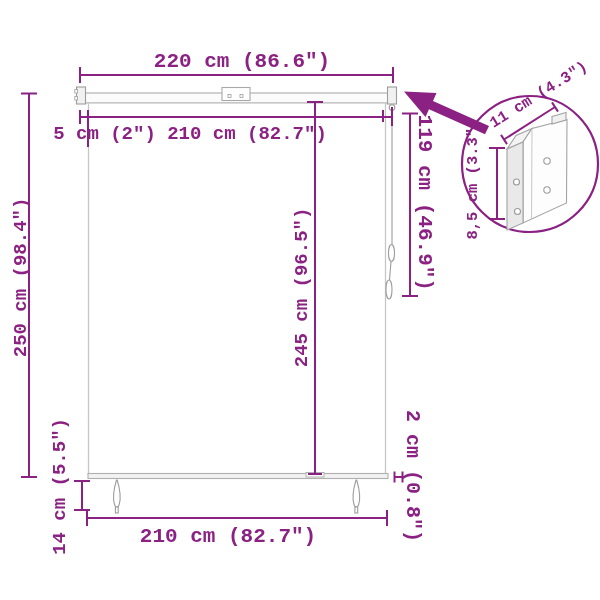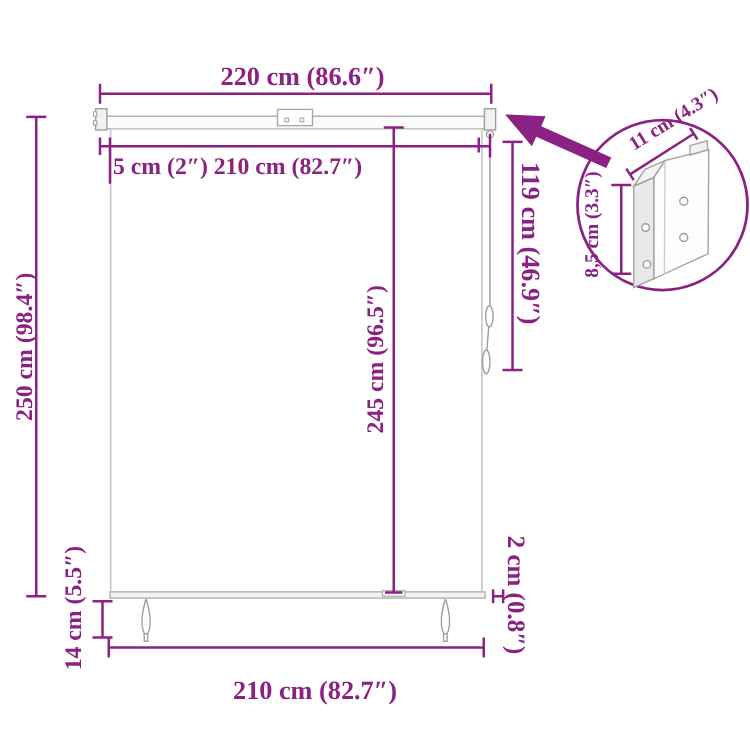--- a/index.html
+++ b/index.html
@@ -1,19 +1,19 @@
 <!DOCTYPE html>
 <html><head>
 <meta charset="utf-8">
 <style>
   html,body { margin:0; padding:0; background:#ffffff; }
   .stage {
     position:relative; width:600px; height:600px; overflow:hidden;
     background:#ffffff;
-    font-family:Liberation Serif, serif;
+    font-family:Liberation Mono, monospace;
   }
   .stage svg { position:absolute; left:0; top:0; }
   .dim-label {
     position:absolute;
     color:#8B2283;
     font-weight:700;
     text-align:center;
     white-space:nowrap;
     line-height:1.1;
   }
@@ -148,21 +148,21 @@
 
 
   <div class="dim-label fs-med rot-ccw" style="left:-59px; top:267px; width:160px;">250 cm (98.4″)</div>
 
   <div class="dim-label fs-med rot-ccw" style="left:222px; top:277px; width:160px;">245 cm (96.5″)</div>
 
   <div class="dim-label fs-big rot-cw" style="left:344px; top:183px; width:160px;">119 cm (46.9″)</div>
 
   <div class="dim-label fs-med rot-ccw" style="left:-20px; top:476px; width:160px;">14 cm (5.5″)</div>
 
-  <div class="dim-label fs-big" style="left:102px;  top:525px; width:300px;margin-top:16px;">210 cm (82.7″)</div>
+  <div class="dim-label fs-big" style="left:78px;  top:525px; width:300px;">210 cm (82.7″)</div>
 
   <div class="dim-label fs-med2 rot-cw" style="left:332px; top:465px; width:160px;">2 cm (0.8″)</div>
 
   <div class="dim-label fs-small rot-ccw" style="left:414px; top:171px; width:120px;">8,5 cm (3.3″)</div>
 
   <div class="dim-label fs-small rot-diag" style="left:479px; top:87px; width:120px;">11 cm (4.3″)</div>
 
 </div>
 
 </body></html>

